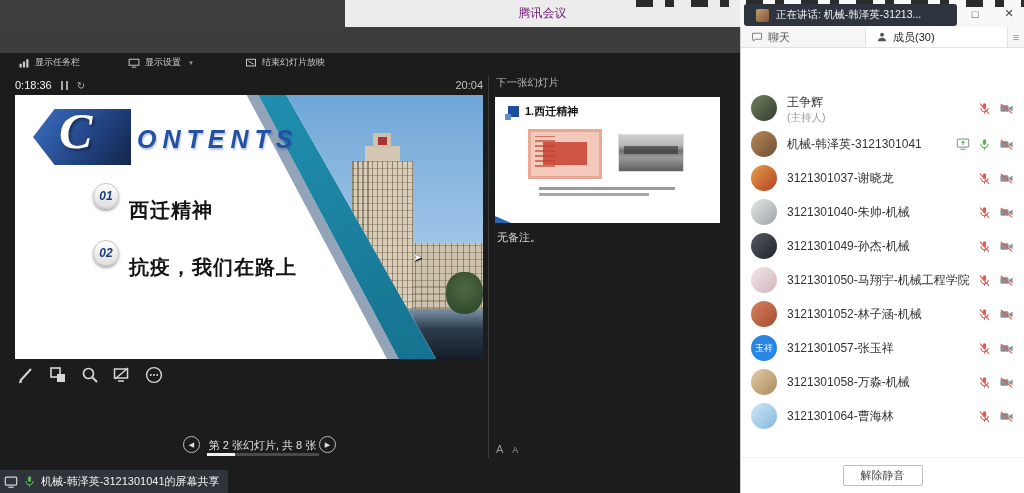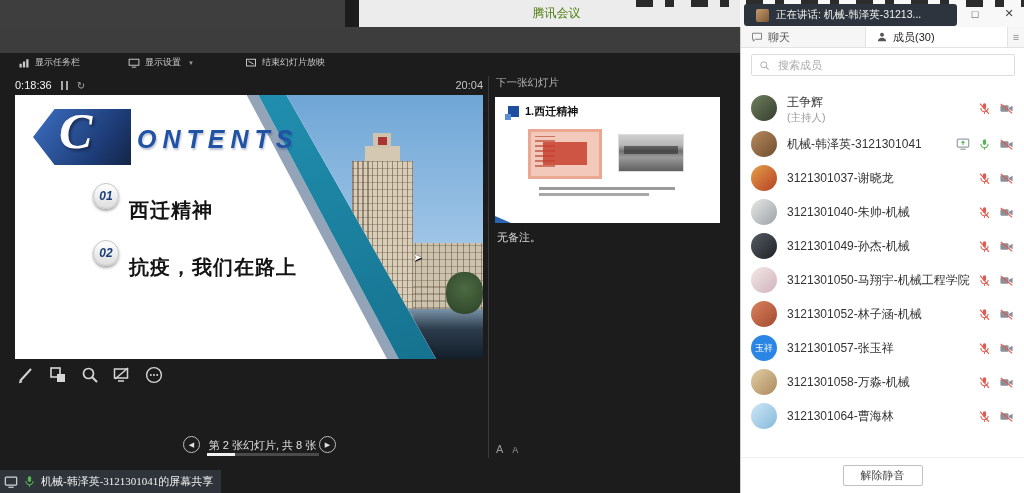--- a/index.html
+++ b/index.html
@@ -1,22 +1,22 @@
 <!DOCTYPE html>
 <html><head>
 <meta charset="utf-8">
 <style>
   html,body{margin:0;padding:0;background:#000;}
   *{box-sizing:border-box;font-family:"Liberation Sans",sans-serif;}
   .screen{position:relative;width:1024px;height:493px;overflow:hidden;background:#1c1c1c;}
 
   
   .tb-left{position:absolute;left:0;top:0;width:345px;height:27px;background:#3e3e3e;}
-  .tb-mid{position:absolute;left:359px;top:0;width:395px;height:27px;background:#ececec;
-          display:flex;align-items:center;justify-content:center;font-size:12px;color:#4d7c0f;}
+  .tb-mid{position:absolute;left:345px;top:0;width:395px;height:27px;background:#ececec;
+          display:flex;align-items:center;justify-content:center;font-size:12px;color:#701a75;}
   .tb-right{position:absolute;left:740px;top:0;width:284px;height:27px;background:#f8f8f8;}
   .win-controls{position:absolute;right:8px;top:0;height:27px;display:flex;align-items:center;gap:20px;}
   .win-controls span{font-size:11px;color:#444;cursor:default;width:14px;text-align:center;}
   .clipped-strip{position:absolute;left:636px;top:0;width:388px;height:7px;opacity:.88;
     background:
       repeating-linear-gradient(90deg,#101010 0 17px,rgba(0,0,0,0) 17px 29px,#101010 29px 38px,rgba(0,0,0,0) 38px 55px);}
   .speak-popup{position:absolute;left:744px;top:4px;width:213px;height:22px;background:#2e343d;border-radius:3px;
     display:flex;align-items:center;gap:7px;padding:0 12px;z-index:30;}
   .speak-popup .sp-avatar{width:13px;height:13px;border-radius:2px;background:linear-gradient(135deg,#c49a6c,#7d5636);flex:0 0 auto;}
   .speak-popup .sp-text{font-size:10.5px;color:#f0f0f0;white-space:nowrap;}
@@ -100,21 +100,21 @@
   .nav-prev{left:183px;} .nav-next{left:319px;}
   .nav-status{position:absolute;left:205px;top:438px;width:115px;text-align:center;font-size:11px;color:#e0e0e0;white-space:nowrap;}
   .nav-progress{position:absolute;left:207px;top:453px;width:112px;height:3px;background:#4a4a4a;}
   .nav-progress .fill{height:100%;background:#f0f0f0;}
   .notes-font{position:absolute;left:496px;top:443px;color:#9a9a9a;display:flex;gap:9px;align-items:baseline;}
   .nf-big{font-size:11px;} .nf-small{font-size:9px;}
 
   
   .share-banner{position:absolute;left:0;top:470px;height:23px;background:#2f343a;display:flex;align-items:center;
     gap:5px;padding:0 8px 0 4px;z-index:20;}
-  .share-banner .sb-text{font-size:11px;color:#f2f2f2;white-space:nowrap;font-family:Liberation Serif, serif;}
+  .share-banner .sb-text{font-size:11px;color:#f2f2f2;white-space:nowrap;}
 
   
   .panel{position:absolute;left:740px;top:27px;width:284px;height:466px;background:#fff;border-left:1px solid #cfcfcf;}
   .tabs{position:absolute;left:0;top:0;width:100%;height:21px;border-bottom:1px solid #e3e3e3;display:flex;}
   .tab{display:flex;align-items:center;gap:5px;padding-left:10px;font-size:11px;cursor:pointer;}
   .tab-chat{width:125px;background:#f6f6f6;color:#555;border-right:1px solid #e3e3e3;}
   .tab-members{width:141px;background:#fff;color:#222;}
   .tab-menu{flex:1;display:flex;align-items:center;justify-content:center;background:#f6f6f6;border-left:1px solid #e3e3e3;color:#888;font-size:11px;cursor:pointer;}
   .search-box{position:absolute;left:10px;top:27px;width:264px;height:22px;border:1px solid #ddd;border-radius:2px;
     display:flex;align-items:center;gap:6px;padding:0 7px;background:#fff;}
@@ -313,27 +313,20 @@
       </div>
       <div class="tab tab-members">
         <svg width="12" height="12" viewBox="0 0 16 16">
             <circle cx="8" cy="5" r="2.6" fill="#555"></circle>
             <path d="M2.5 13.5c0-3 2.4-4.6 5.5-4.6s5.5 1.6 5.5 4.6z" fill="#555"></path>
           </svg>
         <span>成员(30)</span>
       </div>
       <div class="tab-menu">≡</div>
     </div>
-    <div class="search-box">
-      <svg width="11" height="11" viewBox="0 0 16 16">
-          <circle cx="7" cy="7" r="4.4" fill="none" stroke="#aaa" stroke-width="1.4"></circle>
-          <line x1="10.4" y1="10.4" x2="14" y2="14" stroke="#aaa" stroke-width="1.5"></line>
-        </svg>
-      <input type="text" readonly="" placeholder="搜索成员" style="">
-    </div>
     <div class="member-list" id="memberList">
         <div class="member-row two-line">
           <div class="avatar" style="background: linear-gradient(135deg, rgb(112, 128, 94), rgb(51, 61, 46));"></div>
           <div class="m-names">
             <div class="m-name">王争辉</div>
             <div class="m-sub">(主持人)</div>
           </div>
           <div class="m-icons">
             <svg width="13" height="13" viewBox="0 0 16 16">
               <rect x="6" y="1.5" width="4" height="7" rx="2" fill="#e05b52"></rect>

